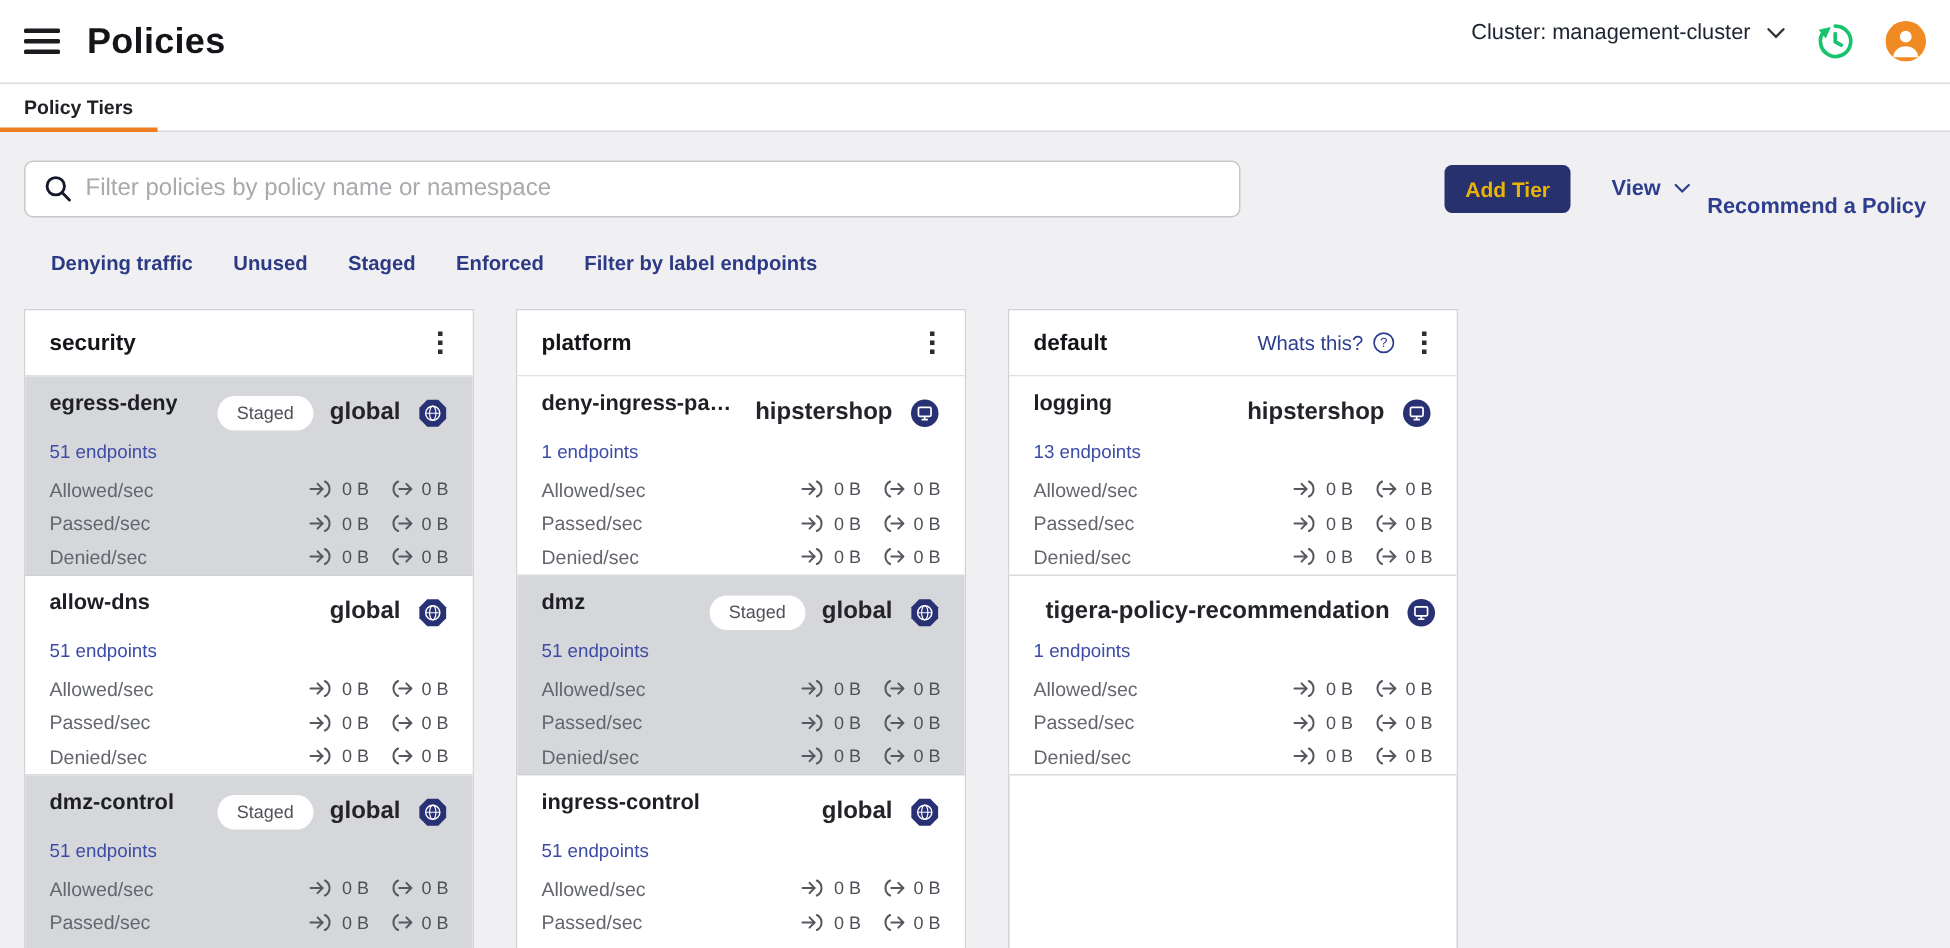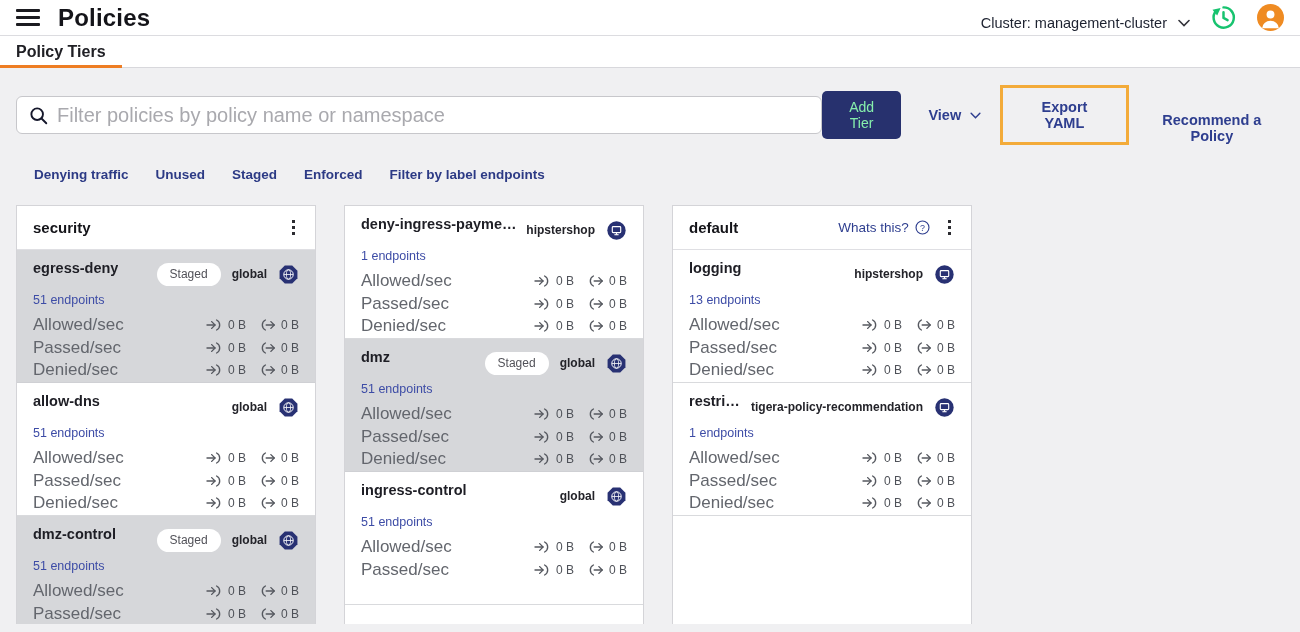--- a/index.html
+++ b/index.html
@@ -5,48 +5,48 @@
   * { margin:0; padding:0; box-sizing:border-box; }
   html,body { width:1300px; height:632px; overflow:hidden; }
   body {
     font-family:"Liberation Sans", sans-serif;
     background:#f0f0f2;
     color:#202027;
     position:relative;
   }
   
   .app-header {
-    height:36px; background:#fff; border-bottom:1px solid #dcdce0;
+    height:56px; background:#fff; border-bottom:1px solid #dcdce0;
     display:flex; align-items:center; padding:0 16px;
   }
   .hamburger { width:24px; height:17px; display:flex; flex-direction:column; justify-content:space-between; background:none; border:none; cursor:pointer; }
   .hamburger i { display:block; height:2.6px; background:#1b1b20; border-radius:1px; }
   .app-title { font-size:24px; font-weight:800; color:#141419; margin-left:18px; letter-spacing:.2px; }
-  .header-right { margin-left:auto; display:flex; align-items:flex-end; gap:20px; }
+  .header-right { margin-left:auto; display:flex; align-items:flex-start; gap:20px; }
   .cluster-select { display:flex; align-items:center; gap:11px; font-size:14.5px; color:#1d2230; cursor:pointer; }
   .icon-btn { background:none; border:none; display:flex; align-items:center; cursor:pointer; }
   
   .tab-bar { height:32px; background:#fff; border-bottom:1px solid #d8d8dc; display:flex; }
-  .tab { padding:0 16px; display:flex; align-items:center; font-size:16px; font-weight:700; position:relative; cursor:pointer; }
+  .tab { padding:0 16px; display:flex; align-items:center; font-size:13px; font-weight:700; position:relative; cursor:pointer; }
   .tab.active { color:#202025; }
   .tab.active::after { content:''; position:absolute; left:0; right:0; bottom:-1px; height:3px; background:#ee7d23; }
   .tab.inactive { color:#9fa0a6; }
   
   .content { height:556px; overflow:hidden; }
   .toolbar { display:flex; align-items:center; padding:17px 16px 0 16px; }
   .search-box {
     width:811px; height:38px; background:#fff; border:1px solid #c7c7cb; border-radius:6px;
     display:flex; align-items:center; padding:0 12px; gap:9px;
   }
-  .search-box input { border:none; outline:none; flex:1; font-size:20px; color:#333; background:transparent; font-family:"Liberation Sans",sans-serif; }
+  .search-box input { border:none; outline:none; flex:1; font-size:16px; color:#333; background:transparent; font-family:"Liberation Sans",sans-serif; }
   .search-box input::placeholder { color:#a9a9ae; }
   .toolbar-actions { margin-left:auto; display:flex; align-items:center; }
   .btn-primary {
-    background:#27316e; color:#86efac; border:none; border-radius:5px;
-    font-size:14px; font-weight:400; padding:8px 14px; cursor:pointer; font-family:"Liberation Sans",sans-serif;
+    background:#27316e; color:#eab308; border:none; border-radius:5px;
+    font-size:14px; font-weight:700; padding:8px 14px; cursor:pointer; font-family:"Liberation Sans",sans-serif;
   }
   .btn-text {
     background:none; border:none; color:#2e3e8f; font-size:14.5px; font-weight:600;
     display:flex; align-items:center; gap:9px; cursor:pointer; font-family:"Liberation Sans",sans-serif;
   }
   .view-btn { margin-left:27px; }
   .export-highlight { border:3px solid #f3ab3a; padding:11px 17px; margin-left:19px; display:flex; align-items:center; }
   .recommend-btn { margin-left:11px;margin-top:25px; }
   .filter-links { display:flex; gap:27px; padding:22px 0 0 22px;margin-left:12px; }
   .filter-link { font-size:13.5px; font-weight:600; color:#2c3a85; cursor:pointer; }
@@ -58,25 +58,25 @@
   .tier-header-right { margin-left:auto; display:flex; align-items:center; gap:14px; }
   .whats-this { display:flex; align-items:center; gap:6px; font-size:13.5px; color:#2e3e8f; cursor:pointer; text-decoration:none; }
   .kebab { display:flex; flex-direction:column; gap:2.5px; padding:2px 4px; cursor:pointer; background:none; border:none; }
   .kebab i { width:3.2px; height:3.2px; background:#2b2b30; display:block; }
   .policy-card { height:133px; padding:10px 16px 0 16px; background:#fff; border-bottom:1px solid #d9dadd; cursor:pointer; }
   .policy-card.staged-bg { background:#d6d7da; border-bottom-color:#cfd0d4; }
   .policy-top { display:flex; gap:8px; height:28px; }
   .policy-name { font-size:14.5px; font-weight:700; color:#1e1e25; white-space:nowrap; overflow:hidden; text-overflow:ellipsis; flex:0 1 auto; min-width:0; }
   .policy-top-right { margin-left:auto; display:flex; align-items:center; gap:11px; flex-shrink:0; }
   .staged-pill { background:#fff; border-radius:13px; padding:4.5px 13px; font-size:12px; color:#515158; }
-  .scope-label { font-size:12px; font-weight:700; color:#232329; white-space:nowrap; }
+  .scope-label { font-size:16px; font-weight:700; color:#232329; white-space:nowrap; }
   .scope-icon { display:flex; align-items:center; }
   .endpoints-link { display:inline-block; font-size:12.5px; color:#3d4ca6; margin:5px 0 7px 0; text-decoration:none; }
   .metric-row { display:flex; align-items:center; height:22.5px; }
-  .metric-label { font-size:17px; color:#63666d; }
+  .metric-label { font-size:13px; color:#63666d; }
   .metric-values { margin-left:auto; display:flex; align-items:center; gap:13px; }
   .metric-val { display:flex; align-items:center; gap:5px; font-size:12px; color:#4e5158; min-width:36px; }
 </style>
 </head>
 <body>
 
 <div class="app">
 
   <header class="app-header">
     <button class="hamburger">
@@ -139,23 +139,20 @@
       <div class="toolbar-actions">
         <button class="btn-primary">Add Tier</button>
         <button class="btn-text view-btn">
           <span>View</span>
           <span style="display:flex;">
             <svg width="11" height="7" viewBox="0 0 12 8" fill="none" stroke="#2e3e8f" stroke-width="1.7" stroke-linecap="round">
                 <path d="M1 1.5 L6 6.5 L11 1.5"></path>
               </svg>
           </span>
         </button>
-        <div class="export-highlight">
-          <button class="btn-text">Export YAML</button>
-        </div>
         <button class="btn-text recommend-btn">Recommend a Policy</button>
       </div>
     </div>
 
     <div class="filter-links">
         <a class="filter-link">Denying traffic</a>
         <a class="filter-link">Unused</a>
         <a class="filter-link">Staged</a>
         <a class="filter-link">Enforced</a>
         <a class="filter-link">Filter by label endpoints</a>
@@ -404,20 +401,30 @@
                       <path d="M7.2 6 H15.2"></path>
                       <path d="M11.9 2.6 L15.2 6 L11.9 9.4"></path>
                     </svg>
                   </span>
                   <span>0 B</span>
                 </span>
               </span>
             </div></div>
         </section>
         <section class="tier-col">
+          <div class="tier-header">
+            <span class="tier-name">platform</span>
+            <div class="tier-header-right">
+              <button class="kebab">
+                <i></i>
+                <i></i>
+                <i></i>
+              </button>
+            </div>
+          </div>
           <div class="policy-card"><div class="policy-top">
               <span class="policy-name">deny-ingress-paymentservi...</span>
               <span class="policy-top-right">
                 <span class="scope-label">hipstershop</span>
                 <span class="scope-icon">
                   <svg width="21" height="21" viewBox="0 0 24 24">
                     <circle cx="12" cy="12" r="10.5" fill="#283173"></circle>
                     <rect x="7.2" y="7.6" width="9.6" height="6.8" rx="1" fill="none" stroke="#fff" stroke-width="1.3"></rect>
                     <line x1="12" y1="14.4" x2="12" y2="16.6" stroke="#fff" stroke-width="1.3"></line>
                     <line x1="9.6" y1="16.8" x2="14.4" y2="16.8" stroke="#fff" stroke-width="1.3"></line>

